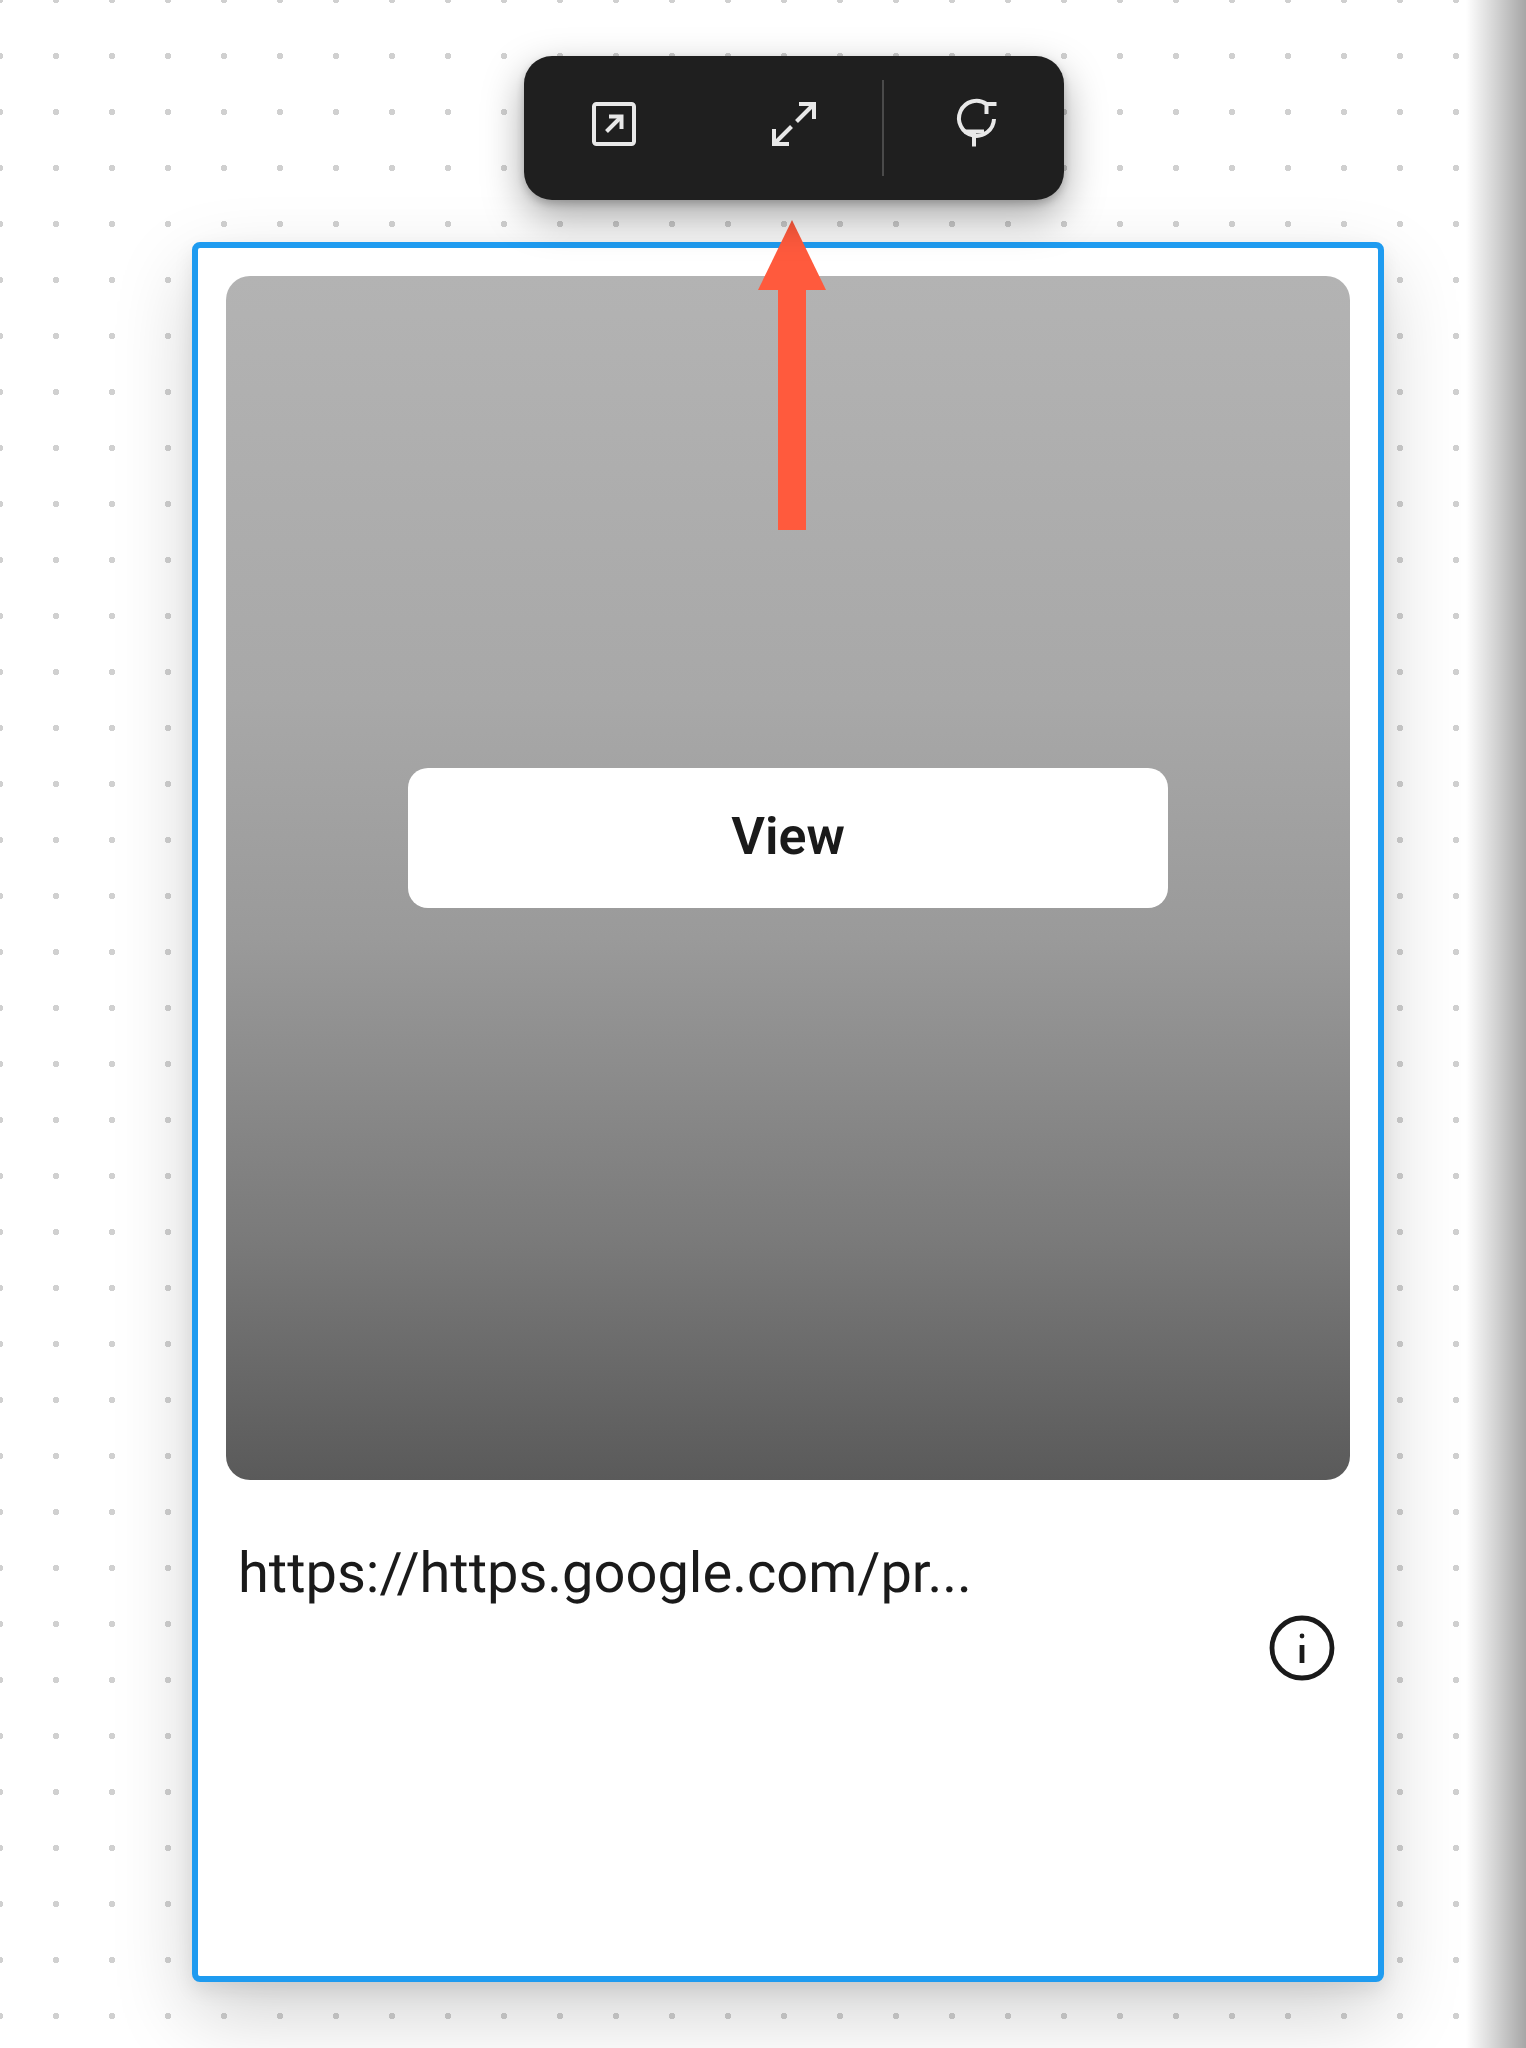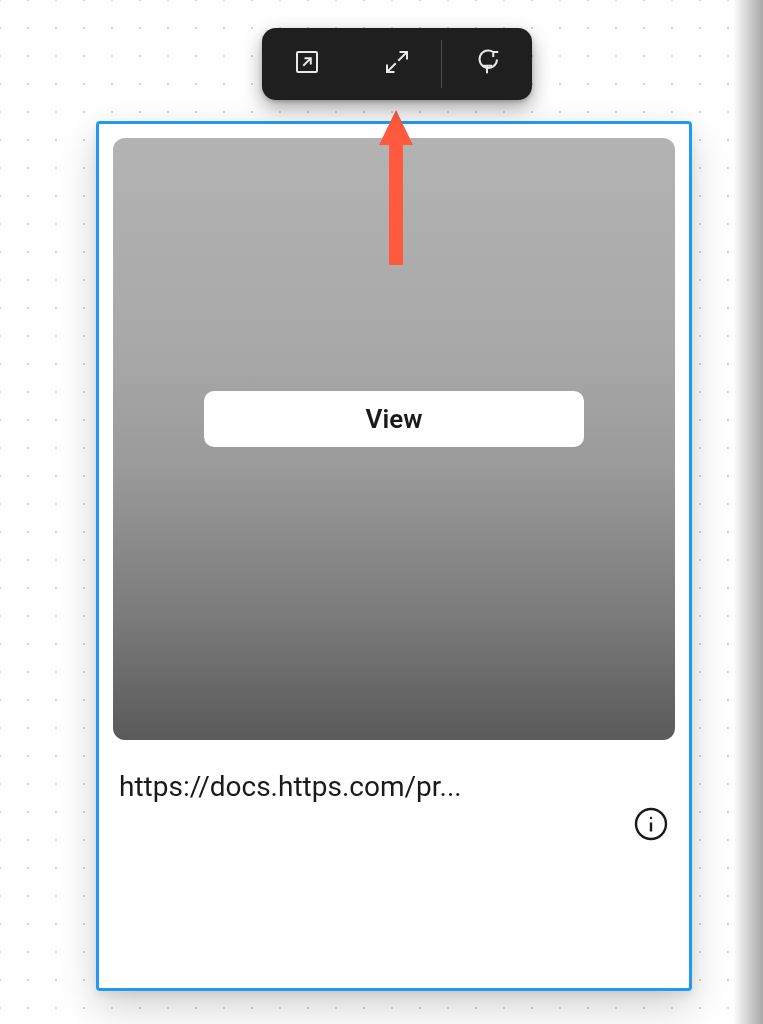--- a/index.html
+++ b/index.html
@@ -106,21 +106,21 @@
       height: 602px;
       border-radius: 12px;
       background: linear-gradient(to bottom, #b3b3b3 0%, #a8a8a8 35%, #9a9a9a 55%, #7a7a7a 80%, #5a5a5a 100%);
       display: flex;
       align-items: center;
       justify-content: center;
       position: relative;
     }
     .view-btn {
       width: 380px;
-      height: 56px;
+      height: 70px;
       background: #ffffff;
       border-radius: 10px;
       display: flex;
       align-items: center;
       justify-content: center;
       font-size: 26px;
       font-weight: 600;
       color: #1a1a1a;
       cursor: pointer;
       margin-top: -40px;
@@ -214,21 +214,21 @@
 
 <div class="card">
   <div class="card-inner">
     <div class="preview">
       <div class="view-btn">
         <span>View</span>
       </div>
     </div>
     <div class="meta">
       <div class="meta-left">
-        <div class="url-text">https://docs.https.com/pr...</div>
+        <div class="url-text">https://https.google.com/pr...</div>
       </div>
       <div class="info-btn">
         <span>
           <svg viewBox="0 0 24 24">
               <circle cx="12" cy="12" r="10"></circle>
               <circle cx="12" cy="8" r="0.8" fill="#1a1a1a" stroke="none"></circle>
               <path d="M12 11 V17"></path>
             </svg>
         </span>
       </div>

